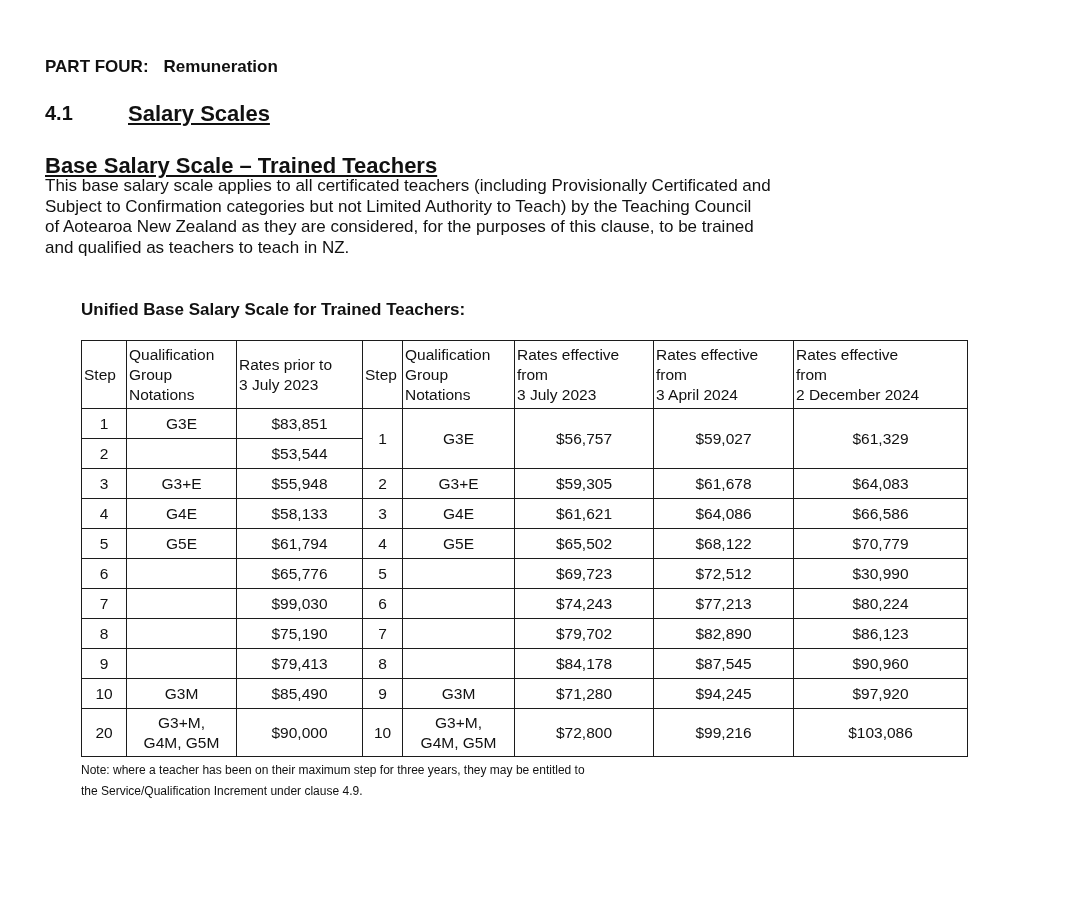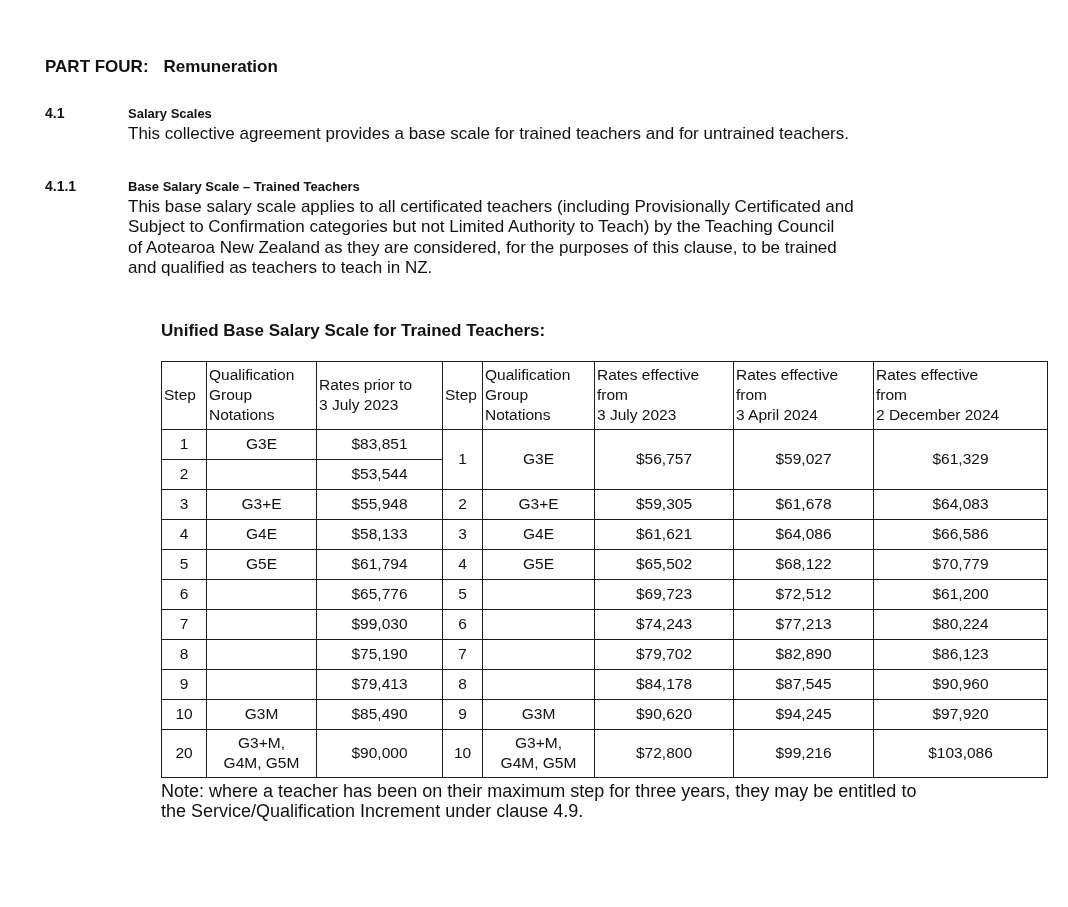--- a/index.html
+++ b/index.html
@@ -21,37 +21,38 @@
     font-size: 17px;
     font-weight: bold;
     line-height: 21px;
   }
   .part-heading .part-title { margin-left: 15px; }
 
   .section { display: flex; margin-top: 26px; }
   .section-number {
     width: 83px;
     flex-shrink: 0;
-    font-size: 14px;
+    font-size: 20px;
     font-weight: bold;
     line-height: 21px;
   }
   .section-content { flex: 1; }
   .section-heading {
-    font-size: 13px;
-    font-weight: bold;
-    line-height: 21px;
+    font-size: 22px;
+    font-weight: bold;
+    line-height: 21px;
+    text-decoration: underline;
   }
   .section-text {
     font-size: 17px;
     line-height: 20.5px;
     white-space: pre-line;
   }
 
-  .table-block { margin-left: 116px; }
+  .table-block { margin-left: 36px; }
   .table-title {
     margin-top: 41px;
     font-size: 17px;
     font-weight: bold;
     line-height: 21px;
   }
   table.salary {
     margin-top: 20px;
     border-collapse: collapse;
     table-layout: fixed;
@@ -75,45 +76,43 @@
   table.salary td {
     text-align: center;
     vertical-align: middle;
     height: 30px;
     padding: 0 2px;
   }
   table.salary tr.tall-row td { height: 48px; }
 
   .note {
     margin-top: 3px;
-    font-size: 18px;
+    font-size: 12px;
     line-height: 20.5px;
     white-space: pre-line;
     width: 900px;
   }
 </style>
 </head>
 <body>
 
 <div class="doc-page">
 
   <div class="part-heading">
     <span>PART FOUR:</span><span class="part-title">Remuneration</span>
   </div>
 
   <div class="section">
     <div class="section-number">4.1</div>
     <div class="section-content">
       <div class="section-heading">Salary Scales</div>
-      <div class="section-text">This collective agreement provides a base scale for trained teachers and for untrained teachers.</div>
     </div>
   </div>
 
   <div class="section" style="margin-top:31px;">
-    <div class="section-number">4.1.1</div>
     <div class="section-content">
       <div class="section-heading">Base Salary Scale – Trained Teachers</div>
       <div class="section-text">This base salary scale applies to all certificated teachers (including Provisionally Certificated and
 Subject to Confirmation categories but not Limited Authority to Teach) by the Teaching Council
 of Aotearoa New Zealand as they are considered, for the purposes of this clause, to be trained
 and qualified as teachers to teach in NZ.</div>
     </div>
   </div>
 
   <div class="table-block">
@@ -200,21 +199,21 @@
           <td>$70,779</td>
         </tr>
         <tr>
           <td>6</td>
           <td></td>
           <td>$65,776</td>
           <td>5</td>
           <td></td>
           <td>$69,723</td>
           <td>$72,512</td>
-          <td>$61,200</td>
+          <td>$30,990</td>
         </tr>
         <tr>
           <td>7</td>
           <td></td>
           <td>$99,030</td>
           <td>6</td>
           <td></td>
           <td>$74,243</td>
           <td>$77,213</td>
           <td>$80,224</td>
@@ -238,21 +237,21 @@
           <td>$84,178</td>
           <td>$87,545</td>
           <td>$90,960</td>
         </tr>
         <tr>
           <td>10</td>
           <td>G3M</td>
           <td>$85,490</td>
           <td>9</td>
           <td>G3M</td>
-          <td>$90,620</td>
+          <td>$71,280</td>
           <td>$94,245</td>
           <td>$97,920</td>
         </tr>
         <tr class="tall-row">
           <td>20</td>
           <td>G3+M,
 G4M, G5M</td>
           <td>$90,000</td>
           <td>10</td>
           <td>G3+M,

